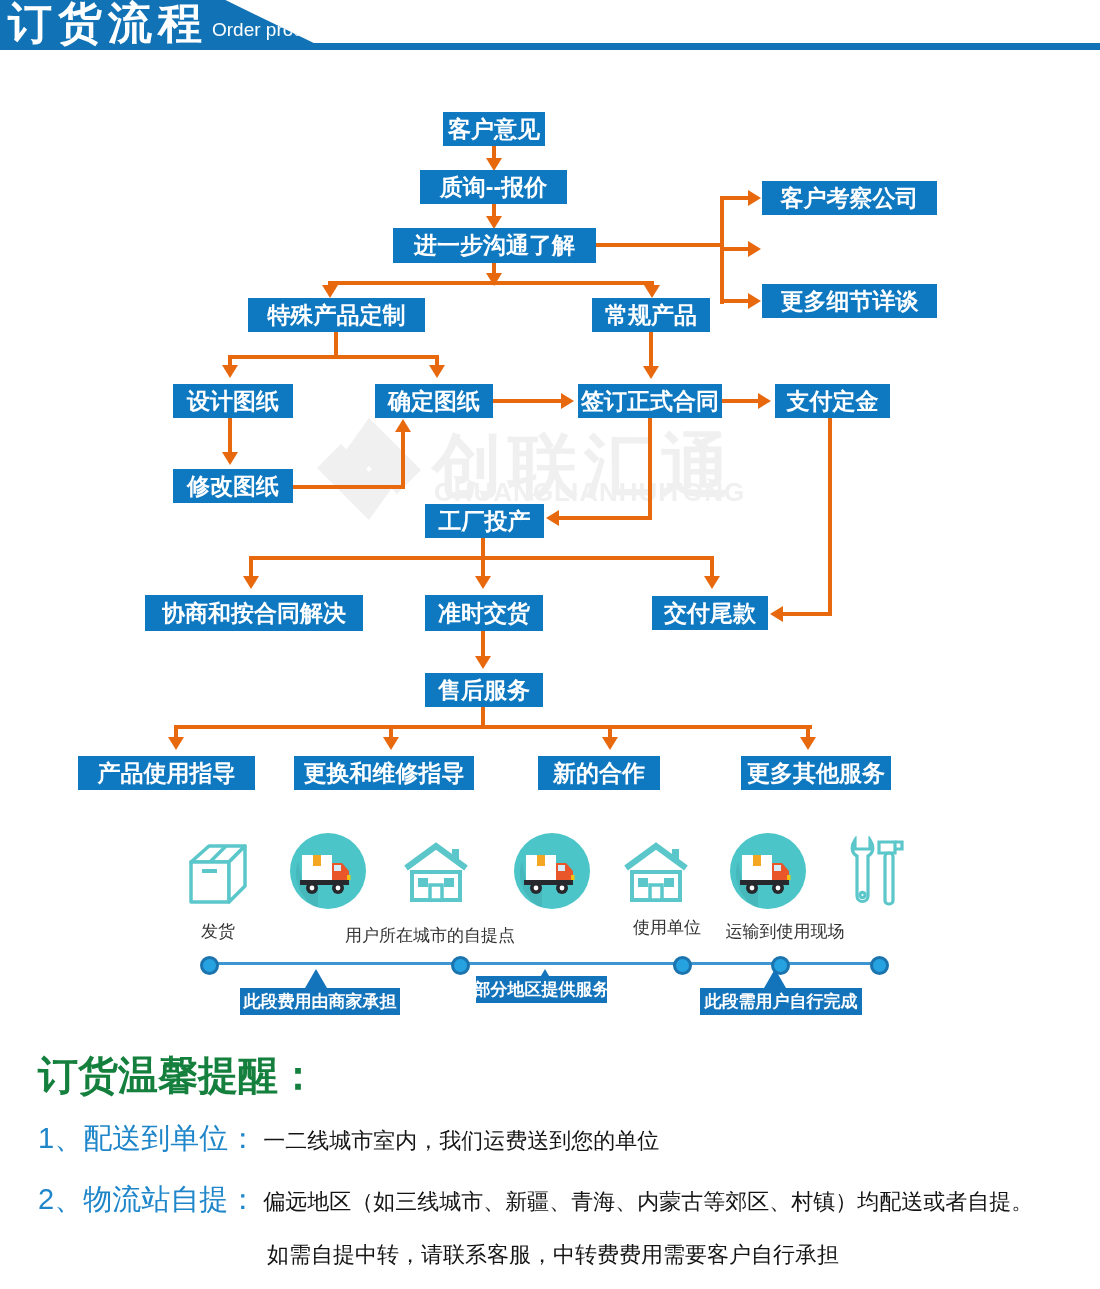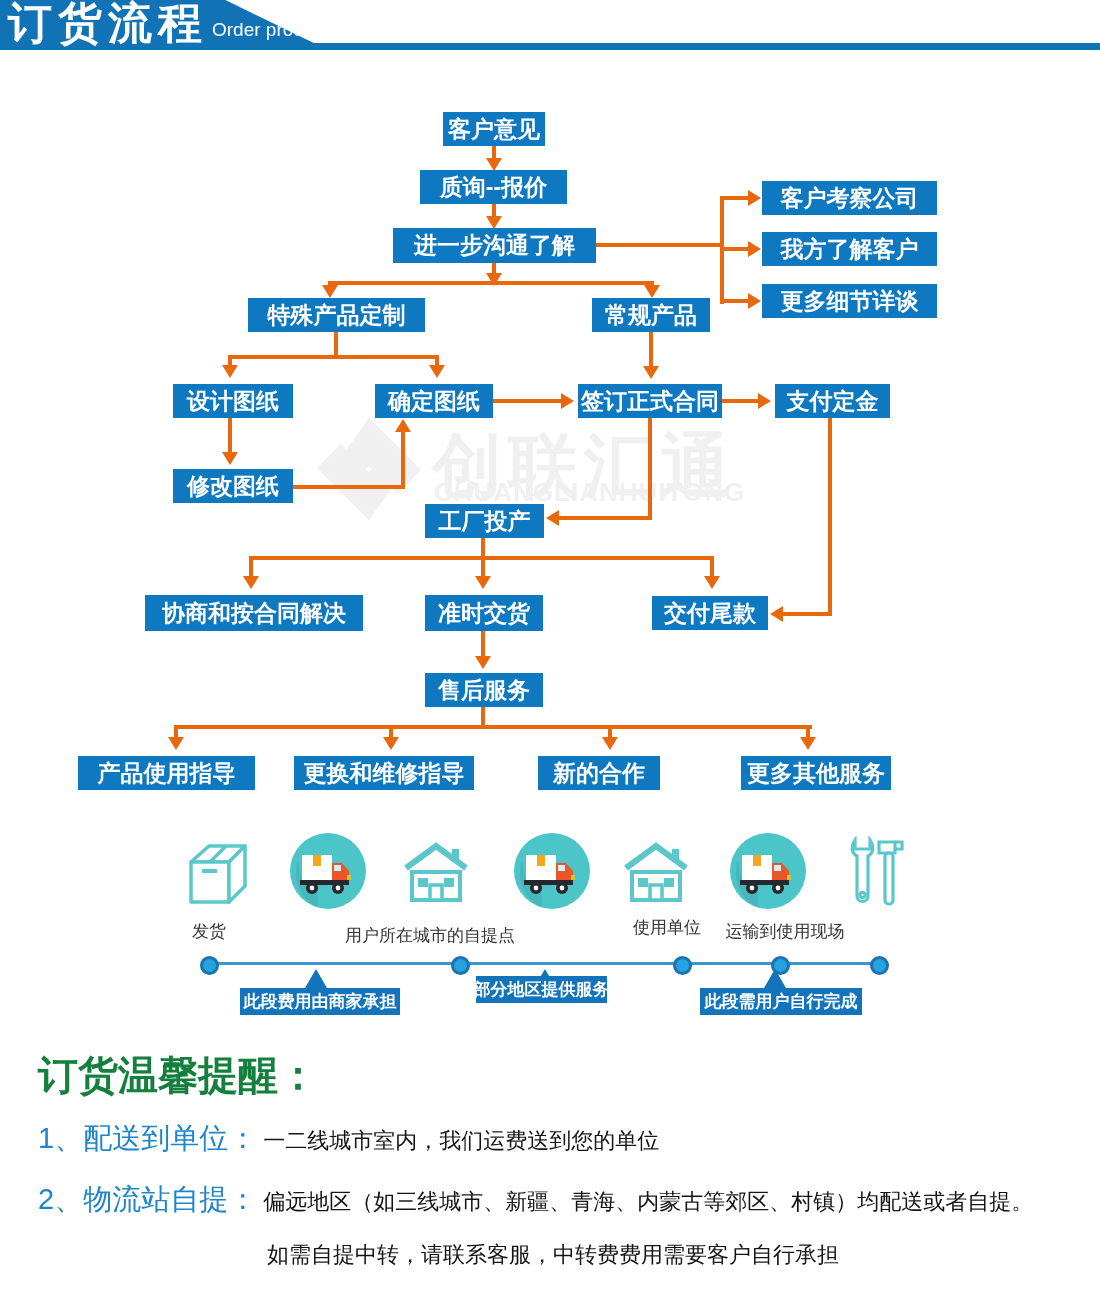--- a/index.html
+++ b/index.html
@@ -68,21 +68,20 @@
     <path d="M56 2 L108 54 L84 78 L56 50 L44 62 L26 44 Z" fill="#f0f0f0"></path>
     <path d="M56 104 L4 52 L28 28 L56 56 L68 44 L86 62 Z" fill="#f0f0f0"></path>
   </svg>
   <div class="wm wm-cn">创联汇通</div>
   <div class="wm wm-en">CHUANGLIANHUITONG</div>
 
   <div class="fbox" style="left:443px;top:112px;width:102px;height:34px">客户意见</div>
   <div class="fbox" style="left:420px;top:170px;width:147px;height:34px">质询--报价</div>
   <div class="fbox" style="left:393px;top:228px;width:203px;height:35px">进一步沟通了解</div>
   <div class="fbox" style="left:762px;top:181px;width:175px;height:34px">客户考察公司</div>
-  <div class="fbox" style="left:762px;top:232px;width:175px;height:34px">我方了解客户</div>
   <div class="fbox" style="left:248px;top:298px;width:177px;height:34px">特殊产品定制</div>
   <div class="fbox" style="left:762px;top:284px;width:175px;height:34px">更多细节详谈</div>
   <div class="fbox" style="left:592px;top:298px;width:118px;height:34px">常规产品</div>
   <div class="fbox" style="left:173px;top:384px;width:120px;height:34px">设计图纸</div>
   <div class="fbox" style="left:375px;top:384px;width:118px;height:34px">确定图纸</div>
   <div class="fbox" style="left:578px;top:384px;width:144px;height:34px">签订正式合同</div>
   <div class="fbox" style="left:775px;top:384px;width:115px;height:34px">支付定金</div>
   <div class="fbox" style="left:173px;top:469px;width:120px;height:34px">修改图纸</div>
   <div class="fbox" style="left:425px;top:504px;width:119px;height:34px">工厂投产</div>
   <div class="fbox" style="left:145px;top:595px;width:218px;height:36px">协商和按合同解决</div>
@@ -235,21 +234,21 @@
   <svg class="icon" style="left:848px;top:836px" width="58" height="72" viewBox="0 0 58 72">
     <g stroke="#5cc7ca" stroke-width="3.2" fill="none">
       <path d="M7 4 C3 10 3 17 9 20 L9 60 a5.5 5.5 0 0 0 11 0 L20 20 C26 17 26 10 22 4 L22 13 H7 Z"></path>
       <circle cx="14.5" cy="59" r="2.6"></circle>
       <rect x="37" y="17" width="8" height="51" rx="3.5"></rect>
       <path d="M31 6 h16 v11 h-16 z"></path>
       <path d="M47 6 h7 v7 h-7"></path>
     </g>
   </svg>
 
-  <div class="ic-label" style="left:174px;top:920px;width:70px">发货</div>
+  <div class="ic-label" style="left:183px;top:920px;width:70px">发货</div>
   <div class="ic-label" style="left:300px;top:924px;width:260px">用户所在城市的自提点</div>
   <div class="ic-label" style="left:597px;top:916px;width:140px">使用单位</div>
   <div class="ic-label" style="left:715px;top:920px;width:140px">运输到使用现场</div>
 
   <div class="tl-line"></div>
   <div class="tl-dot" style="left:200px;top:956px"></div>
   <div class="tl-dot" style="left:451px;top:956px"></div>
   <div class="tl-dot" style="left:673px;top:956px"></div>
   <div class="tl-dot" style="left:771px;top:956px"></div>
   <div class="tl-dot" style="left:870px;top:956px"></div>

